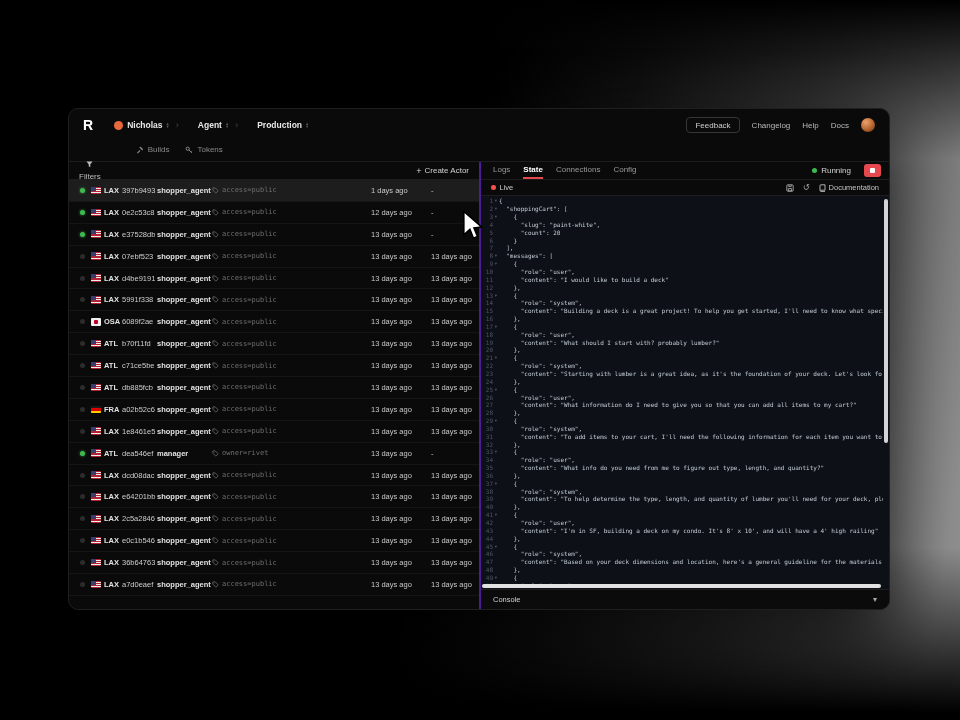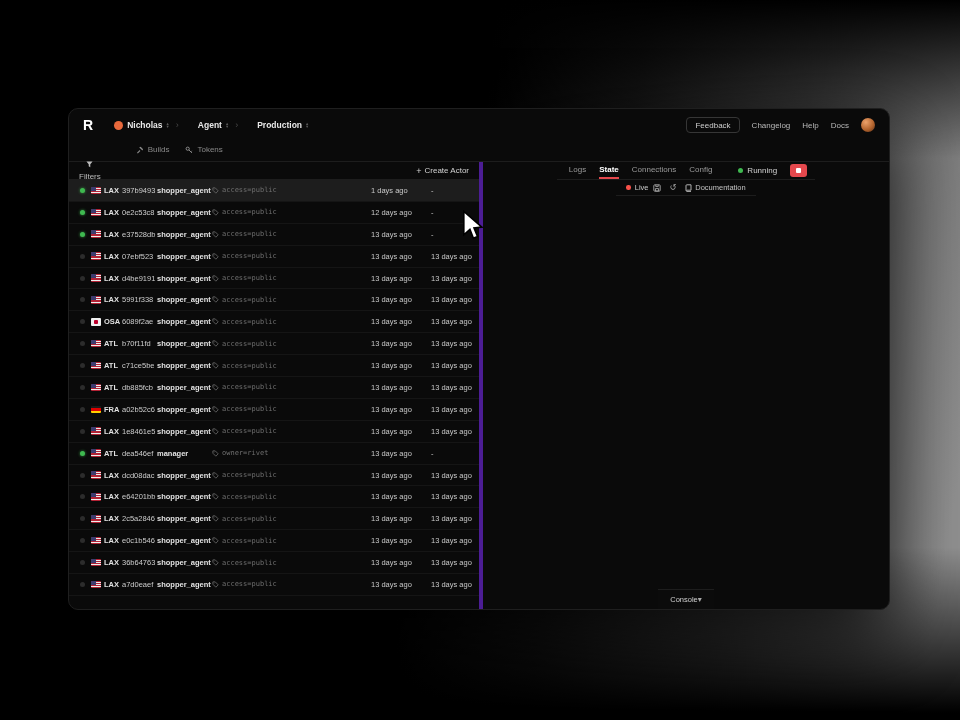--- a/index.html
+++ b/index.html
@@ -34,21 +34,21 @@
 
   
   .tabbar { height:20px; flex:none; display:flex; gap:16px; padding:0 16px; align-items:stretch; }
   .tab { display:flex; align-items:center; gap:4px; font-size:8px; color:#8a8a8a; border-bottom:2px solid transparent; padding-bottom:1px; }
   .tab.active { color:#fff; border-bottom-color:#ff4f00;margin-top:45px; }
   .tab svg { flex:none; }
 
   
   .main { flex:1; min-height:0; display:flex; border-top:1px solid #1d1d1d; }
   .left-pane { width:410px; flex:none; display:flex; flex-direction:column; min-height:0; }
-  .right-pane { flex:1; min-width:0; display:flex; flex-direction:column; border-left:4px solid #4c1d95; position:relative;align-items:center; }
+  .right-pane { flex:1; min-width:0; display:flex; flex-direction:column; border-left:2px solid #4c1d95; position:relative; }
 
   
   .left-toolbar { height:18px; flex:none; display:flex; align-items:center; justify-content:space-between; padding:0 10px; border-bottom:1px solid #1d1d1d; }
   .filters-btn { display:flex; align-items:center; gap:4px; font-size:8px; color:#bdbdbd;flex-direction:column; }
   .create-actor-btn { display:flex; align-items:center; gap:3px; font-size:8px; color:#d2d2d2; }
   .plus-glyph { font-size:9px; color:#d2d2d2; }
 
   .table-head { height:16px; flex:none; display:grid; grid-template-columns:28px 37px 55px 159px 60px 1fr;
     padding-left:23px; align-items:center; font-size:7.5px; font-weight:700; color:#a3a3a3;
     border-bottom:1px solid #262626; }

